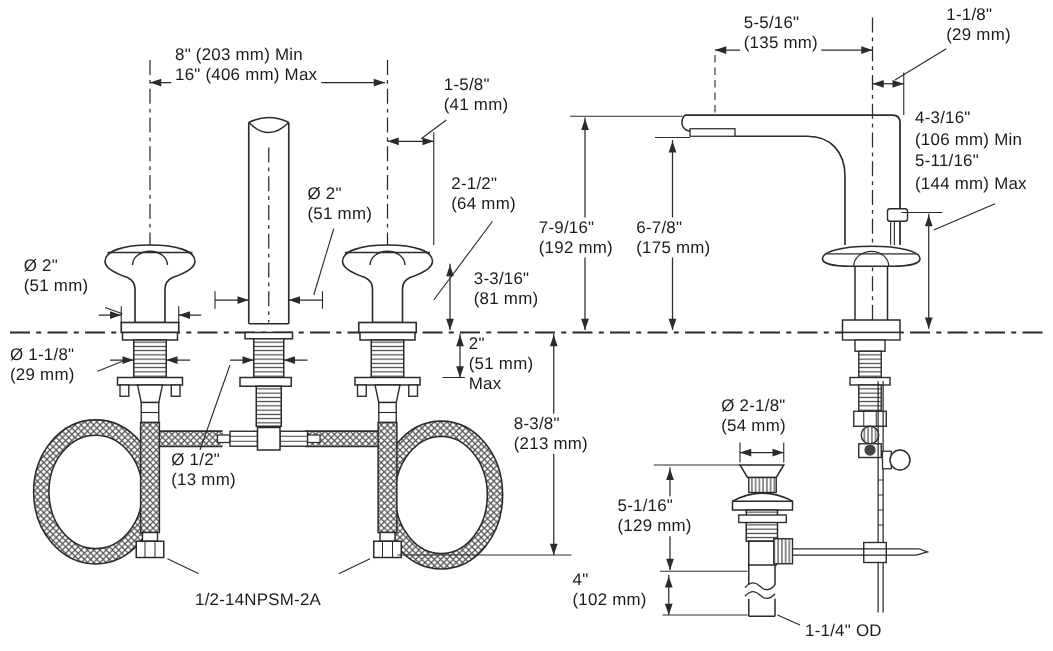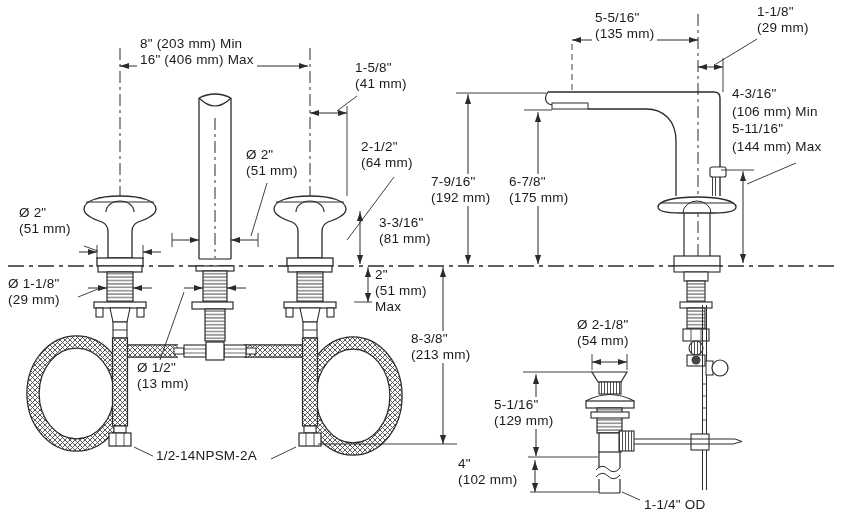--- a/index.html
+++ b/index.html
@@ -265,21 +265,21 @@
 (51 mm)</div>
 <div class="dim-label" style="left:5px;top:276px;">Ø 1-1/8"
 (29 mm)</div>
 <div class="dim-label" style="left:372px;top:267px;">2"
 (51 mm)
 Max</div>
 <div class="dim-label" style="left:408px;top:331px;">8-3/8"
 (213 mm)</div>
 <div class="dim-label" style="left:134px;top:360px;">Ø 1/2"
 (13 mm)</div>
-<div class="dim-label" style="left:153px;top:448px;">1/2-14NPSM-2A</div>
+<div class="dim-label" style="left:153px;top:472px;">1/2-14NPSM-2A</div>
 <div class="dim-label" style="left:592px;top:10px;">5-5/16"
 (135 mm)</div>
 <div class="dim-label" style="left:754px;top:4px;">1-1/8"
 (29 mm)</div>
 <div class="dim-label big" style="left:729px;top:85px;">4-3/16"
 (106 mm) Min
 5-11/16"
 (144 mm) Max</div>
 <div class="dim-label" style="left:428px;top:174px;">7-9/16"
 (192 mm)</div>

